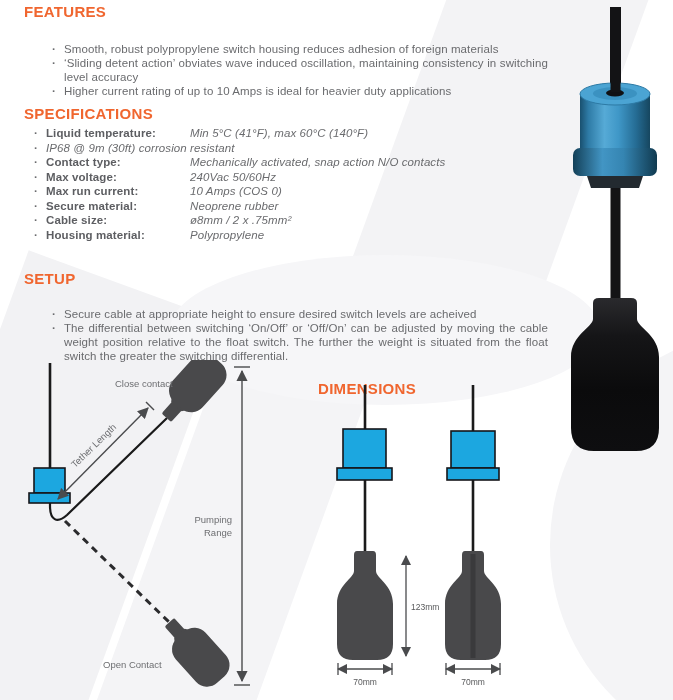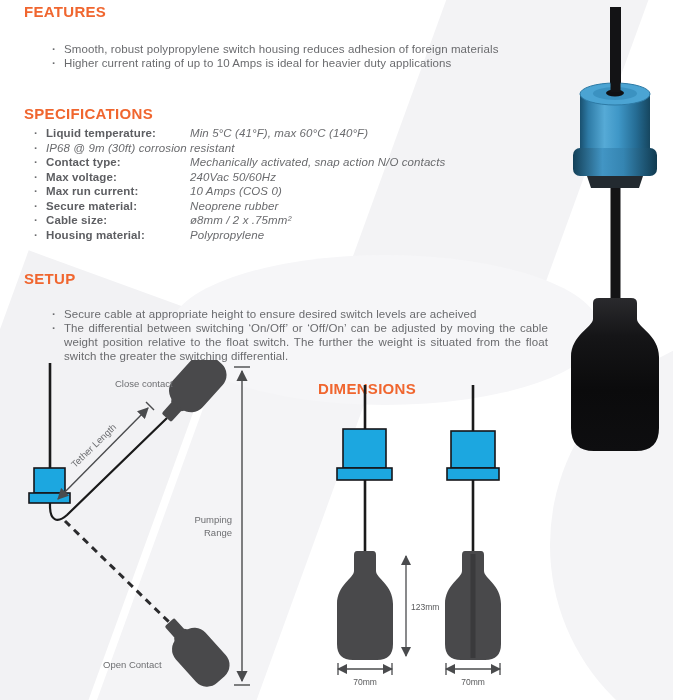--- a/index.html
+++ b/index.html
@@ -38,20 +38,21 @@
   <div class="wm wm-band" style="left:160px;top:310px;width:150px;height:460px;background:#f4f4f6;"></div>
   <div class="wm wm-band" style="left:405px;top:-90px;width:190px;height:440px;background:#f3f3f5;"></div>
   <div class="wm wm-ellipse" style="left:170px;top:255px;width:430px;height:150px;"></div>
   <div class="wm wm-circle" style="left:550px;top:330px;width:430px;height:430px;"></div>
 
   <div class="layer" style="left:24px;top:4px;">
     <h2 class="sec">FEATURES</h2>
   </div>
   <ul class="bullets layer" style="left:34px;top:24px;">
     <li>Smooth, robust polypropylene switch housing reduces adhesion of foreign materials</li>
+    <li>‘Sliding detent action’ obviates wave induced oscillation, maintaining consistency in switching level accuracy</li>
     <li>Higher current rating of up to 10 Amps is ideal for heavier duty applications</li>
   </ul>
 
   <div class="layer" style="left:24px;top:106px;">
     <h2 class="sec">SPECIFICATIONS</h2>
   </div>
   <div class="spec-rows layer" style="left:34px;top:126px;">
     <div class="spec-row">
         <span class="bullet"></span>
         <span class="spec-label">Liquid temperature:</span>

